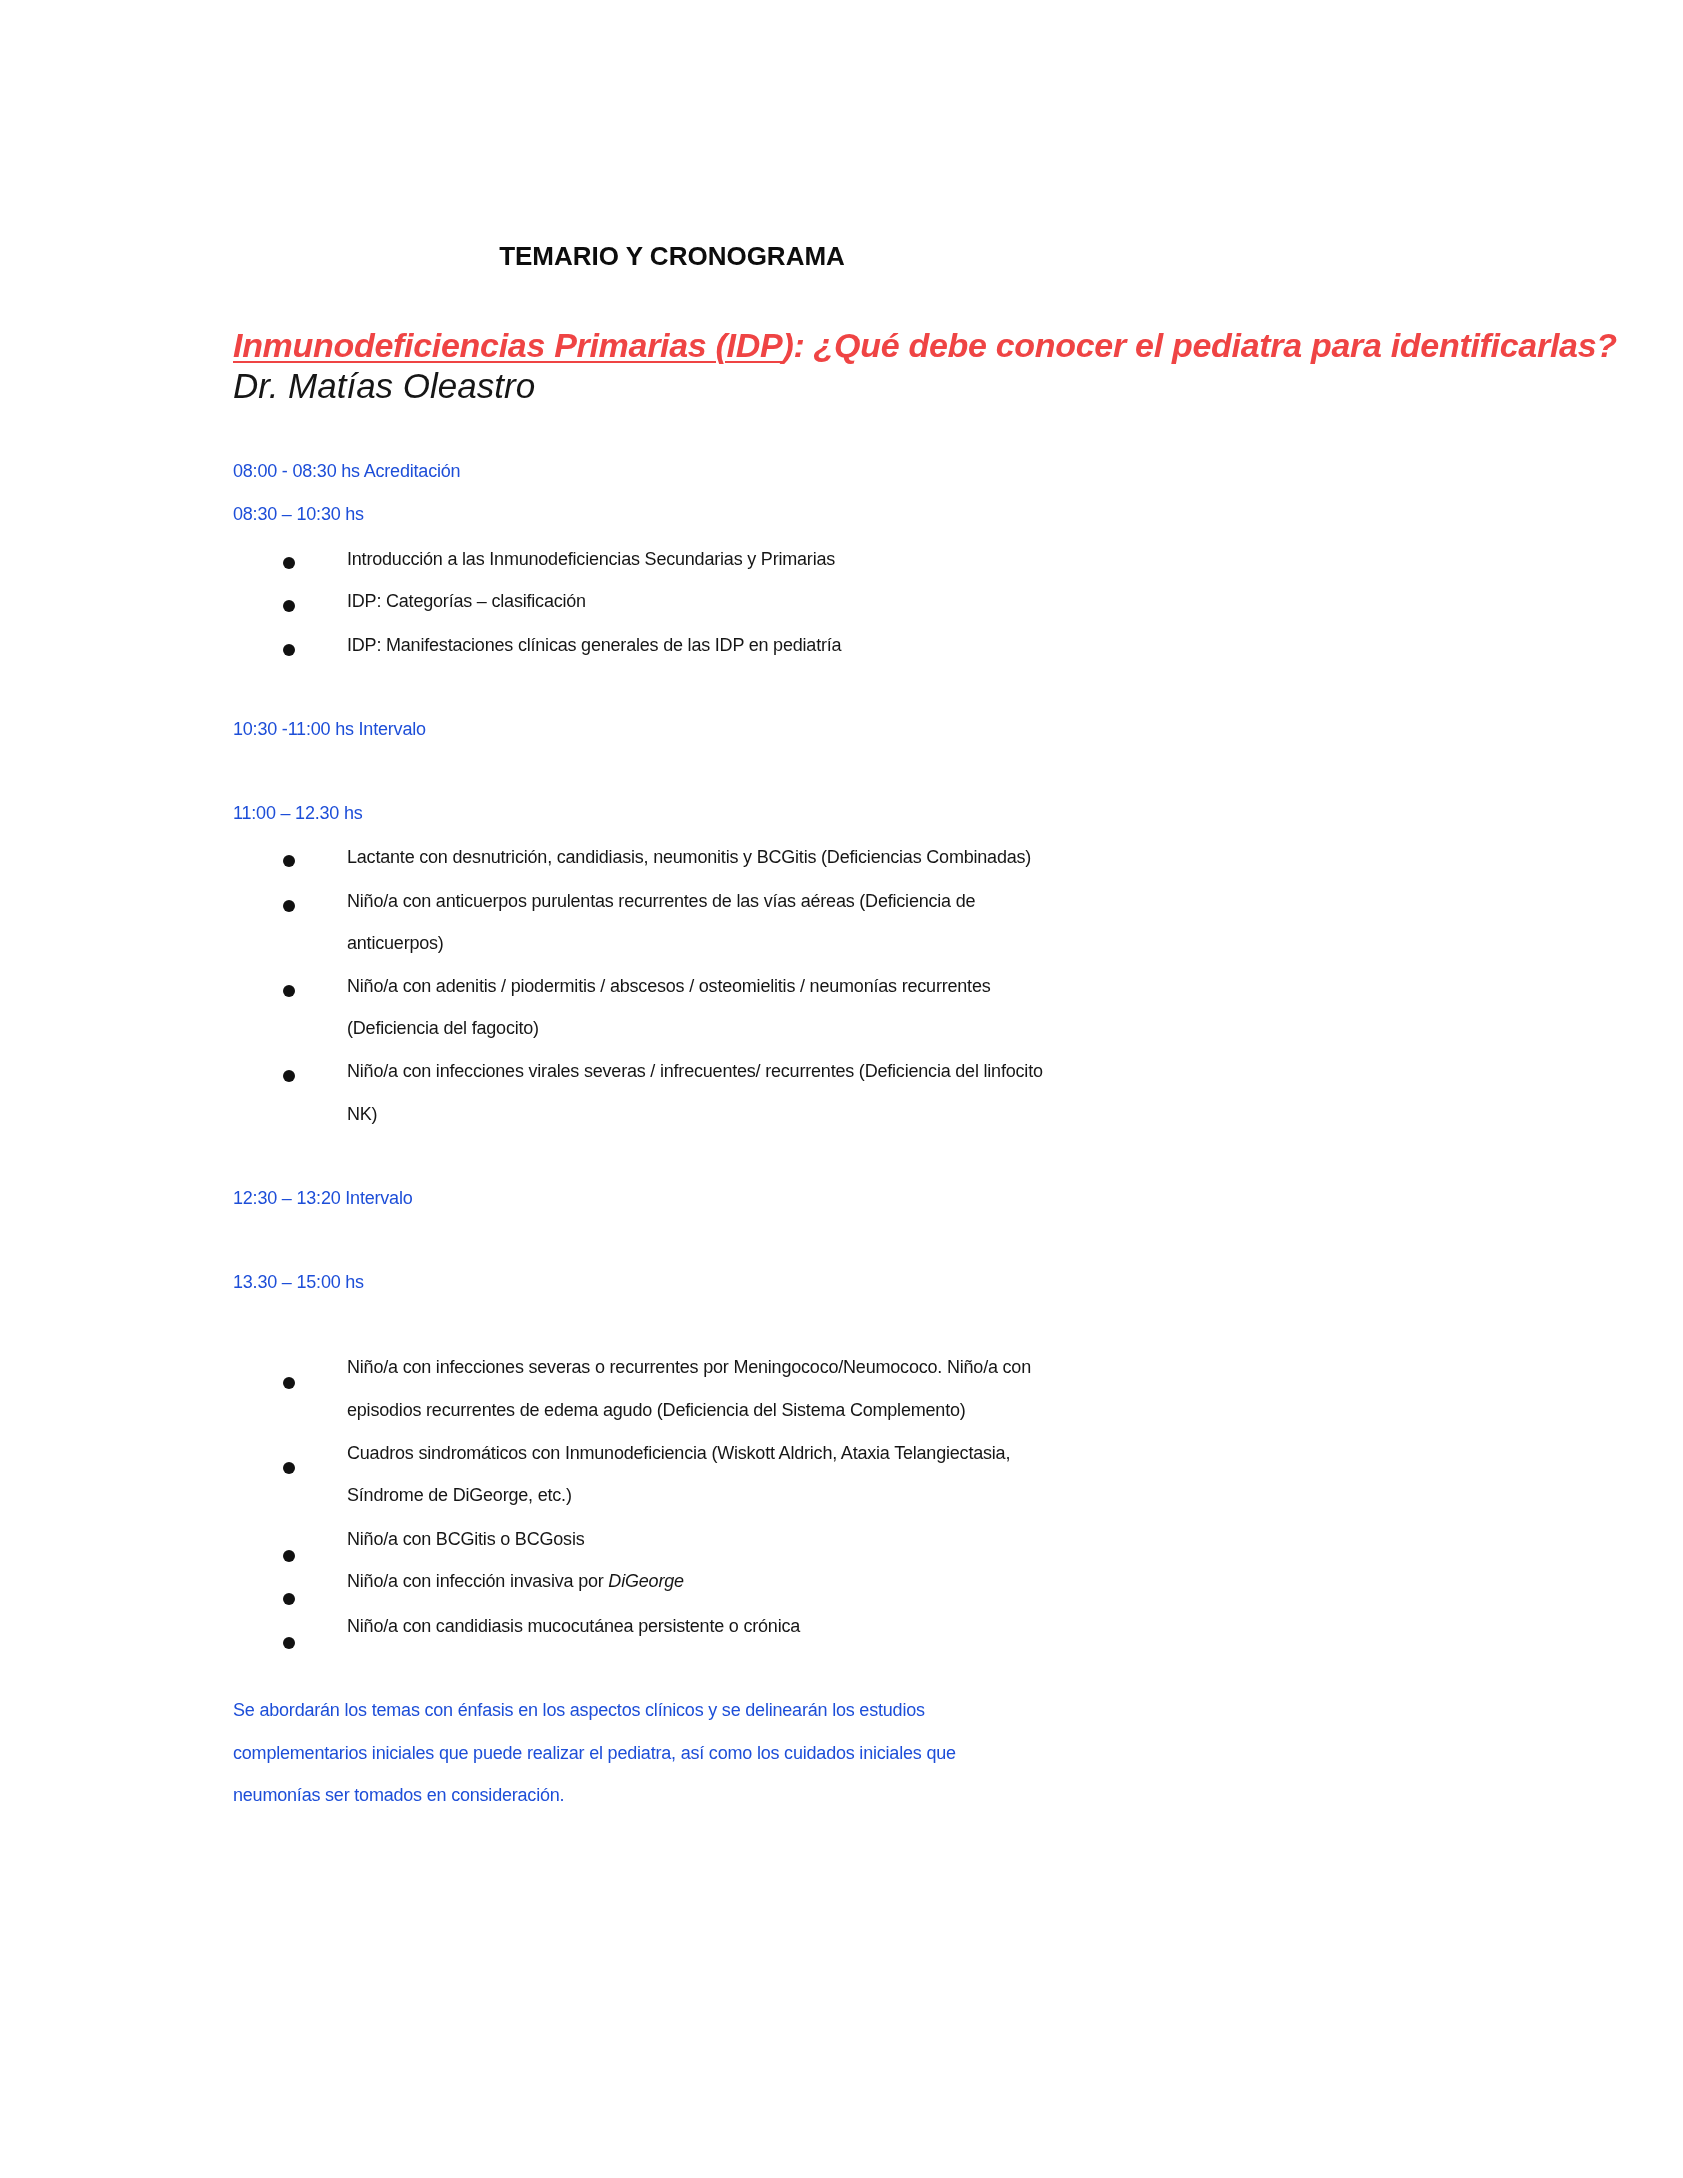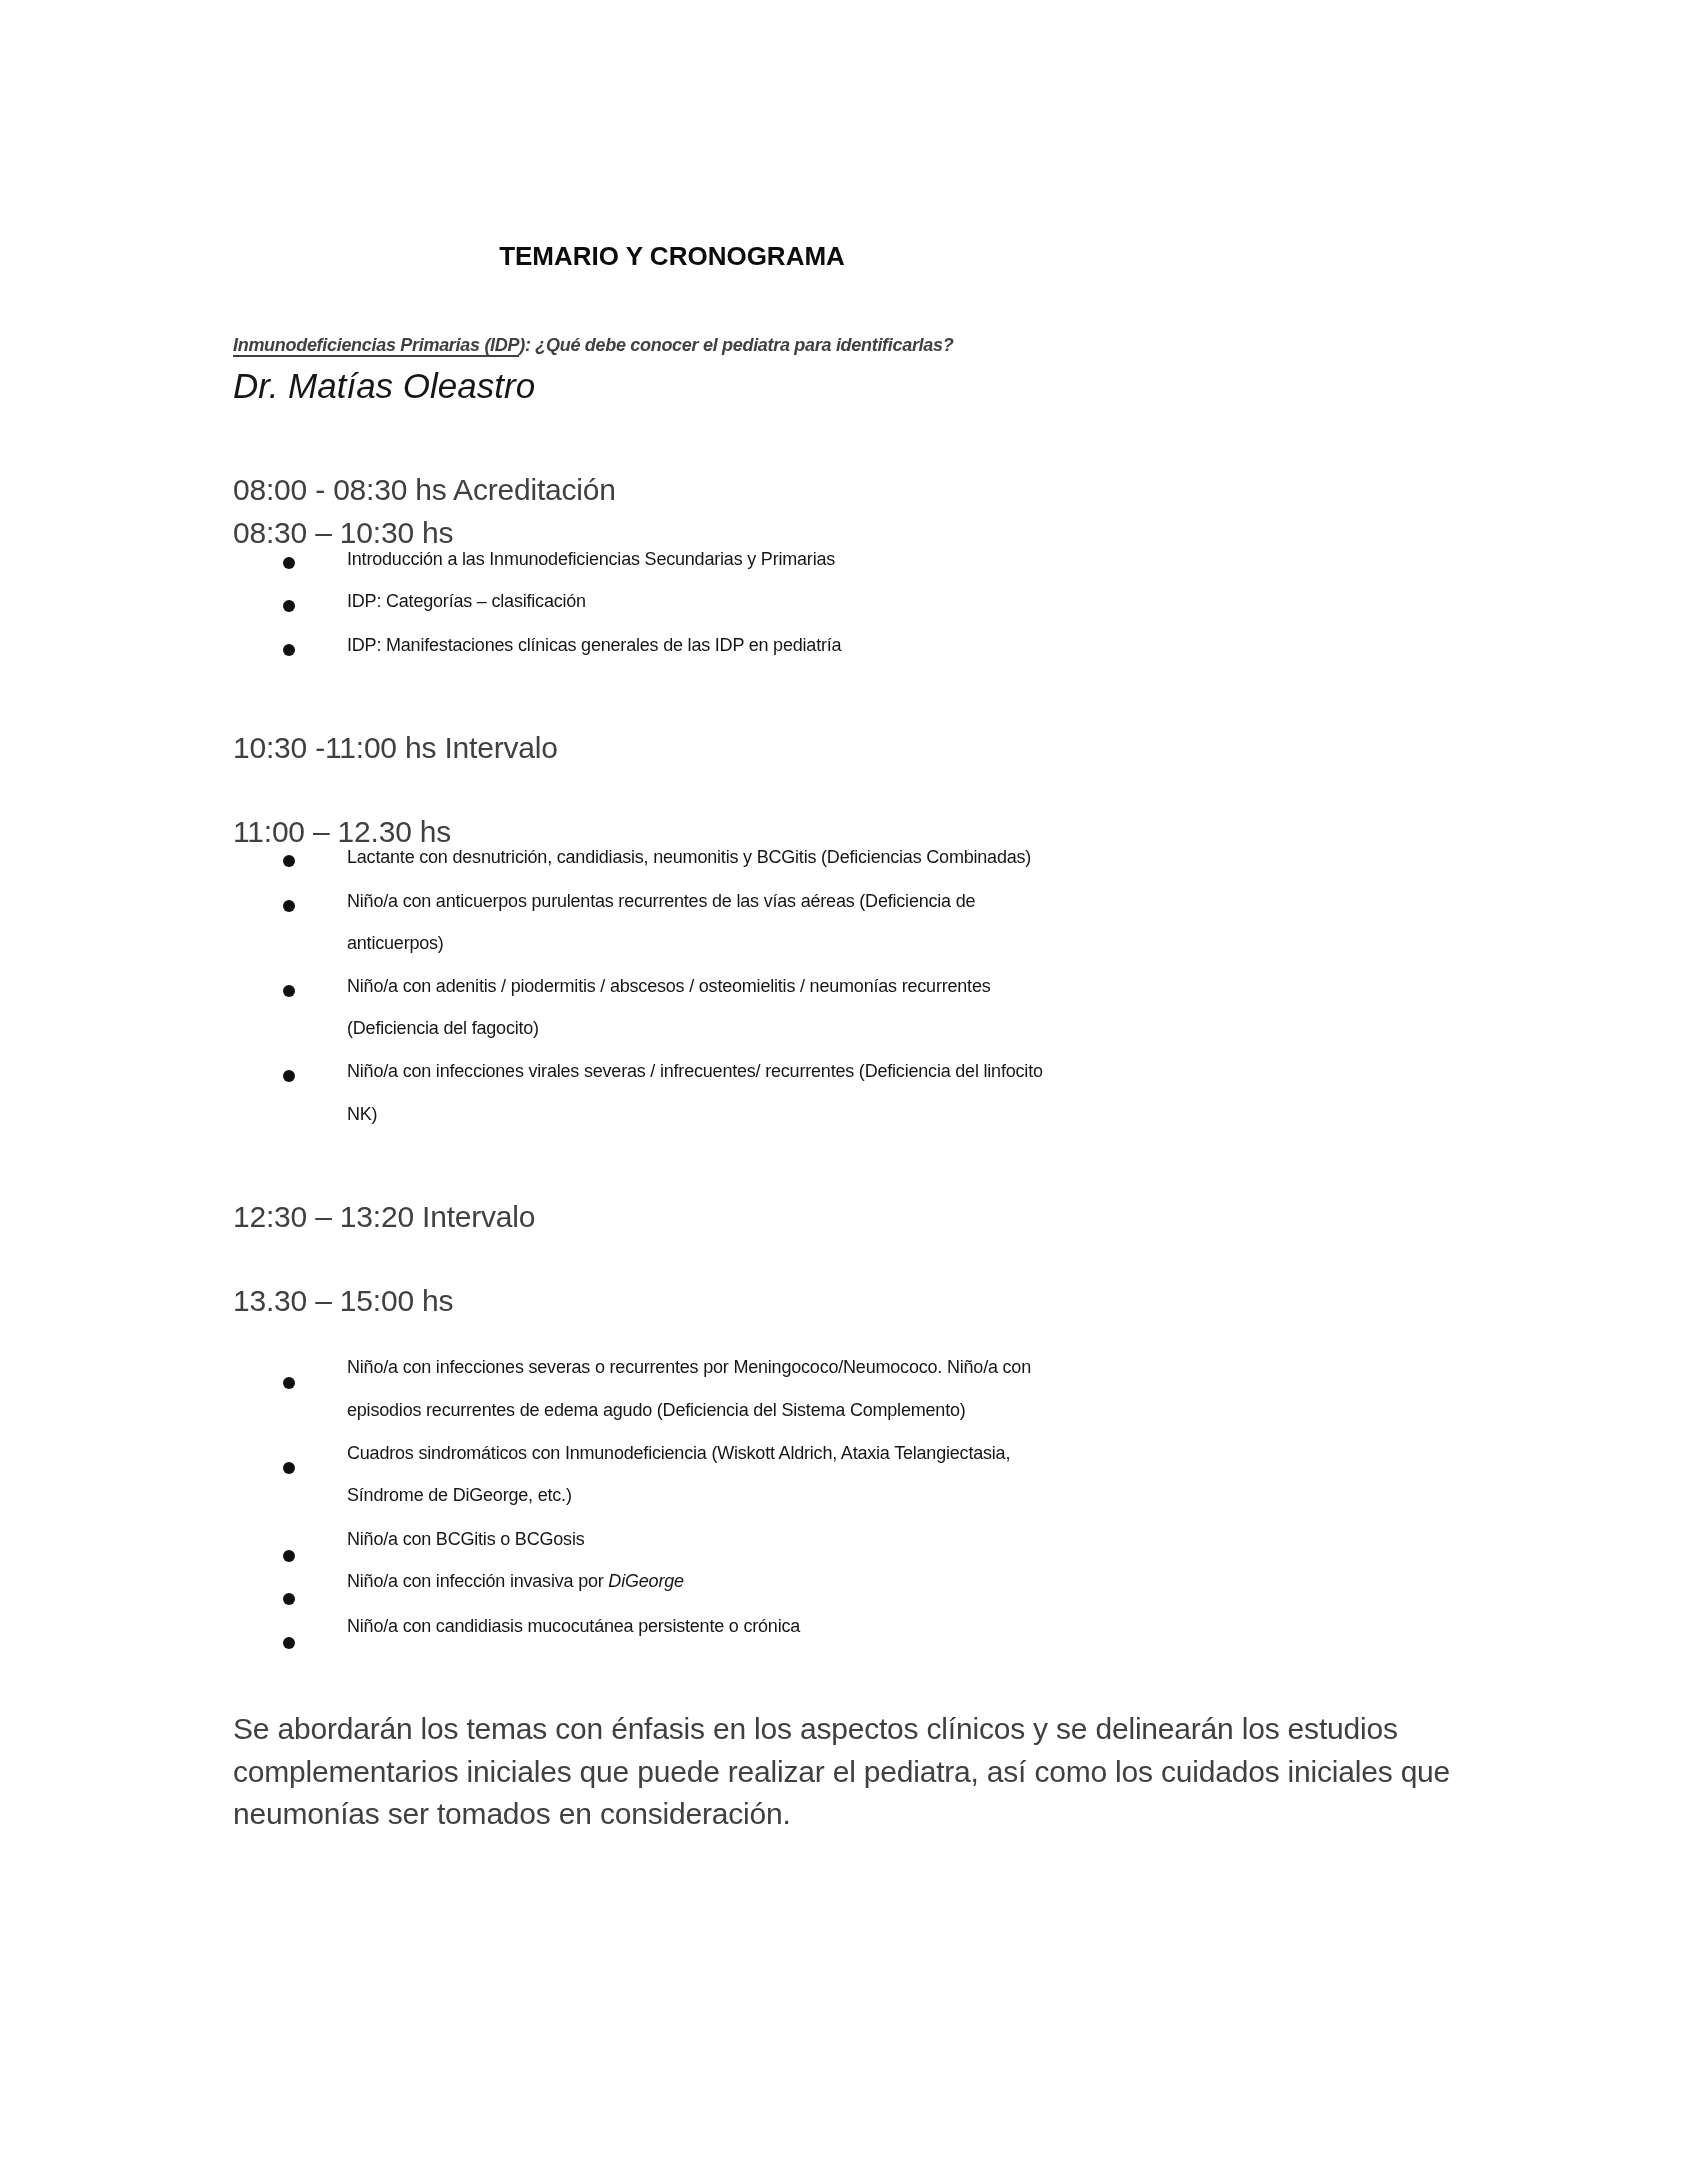--- a/index.html
+++ b/index.html
@@ -1,21 +1,21 @@
 <!DOCTYPE html>
 <html><head>
 <meta charset="utf-8">
 <style>
   html, body { margin: 0; padding: 0; background: #ffffff; }
   body { width: 1683px; height: 2178px; position: relative; overflow: hidden;
          font-family: "Liberation Sans", "DejaVu Sans", sans-serif; color: #111; }
   .page { position: absolute; left: 0; top: 0; width: 1683px; height: 2178px; background: #fff; }
-  .line { position: absolute; left: 233px; white-space: nowrap; font-size: 30px; line-height: 34px; color: #404040; letter-spacing: -0.2px; margin-top: 19px; }
+  .line { position: absolute; left: 233px; white-space: nowrap; font-size: 18px; line-height: 34px; color: #1d4ed8; letter-spacing: -0.2px; }
   .title { position: absolute; left: 0; width: 1344px; top: 239px; text-align: center; font-weight: bold; font-size: 26px; line-height: 34px; color: #0d0d0d; }
-  .heading { position: absolute; left: 233px; top: 327px; font-size: 18px; line-height: 36px; font-weight: bold; font-style: italic; white-space: nowrap; color: #404040; letter-spacing: -0.3px; }
+  .heading { position: absolute; left: 233px; top: 327px; font-size: 34px; line-height: 36px; font-weight: bold; font-style: italic; white-space: nowrap; color: #ef4444; letter-spacing: -0.3px; }
   .heading .u { text-decoration: underline; text-decoration-thickness: 2px; text-underline-offset: 4px; }
   .author { position: absolute; left: 233px; top: 369px; font-size: 35px; line-height: 34px; font-style: italic; white-space: nowrap; color: #161616; }
   .bullet-dot { position: absolute; left: 283px; width: 12px; height: 12px; border-radius: 50%; background: #111; }
   .btext { position: absolute; left: 347px; white-space: nowrap; font-size: 18px; line-height: 34px; color: #161616; letter-spacing: -0.2px; }
   .btext i { font-style: italic; }
 </style>
 </head>
 <body>
 
 <div class="page">

